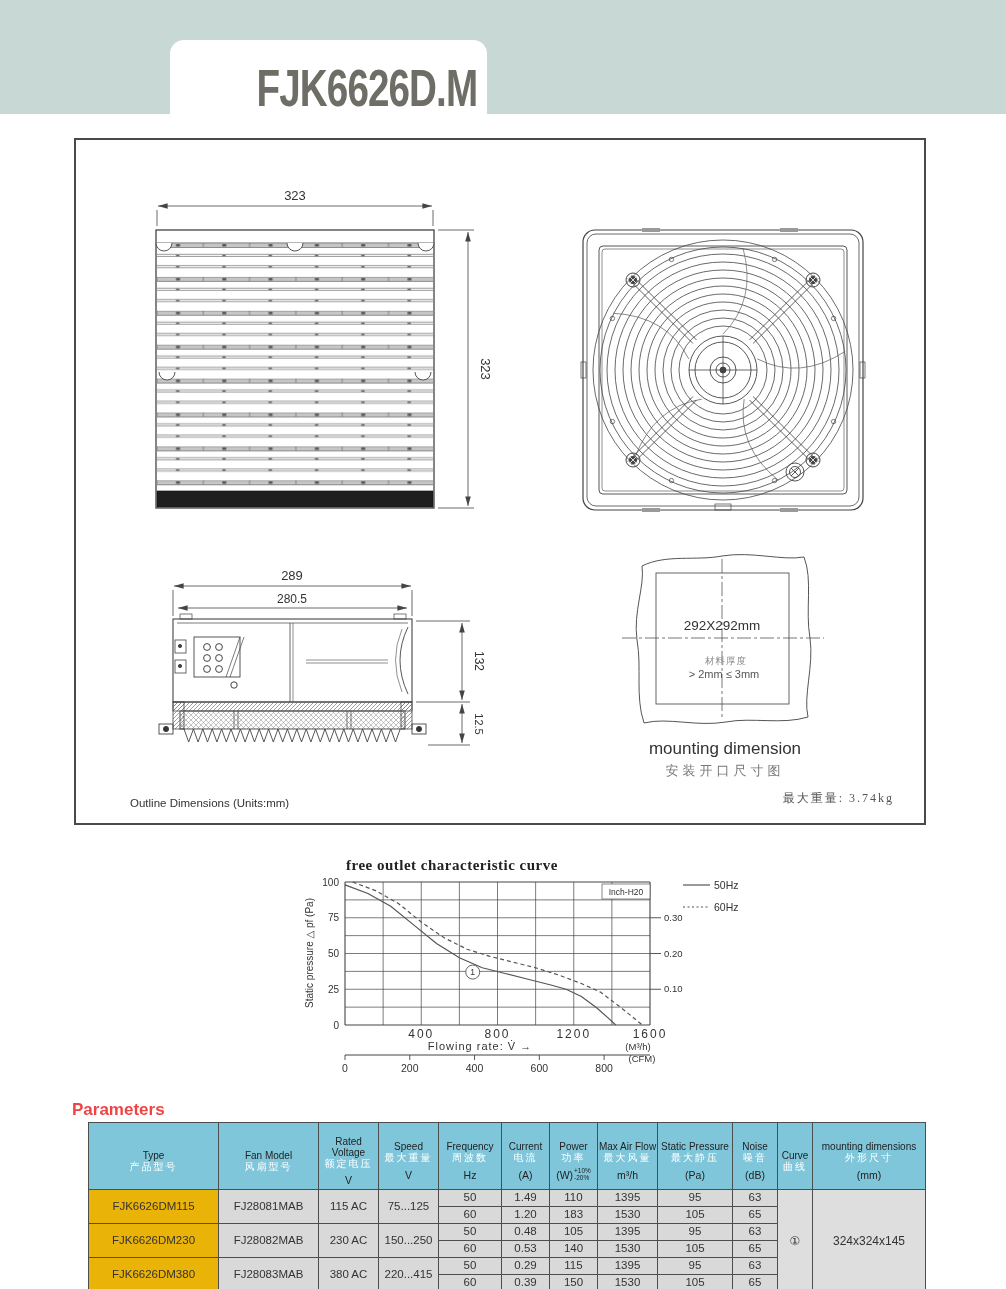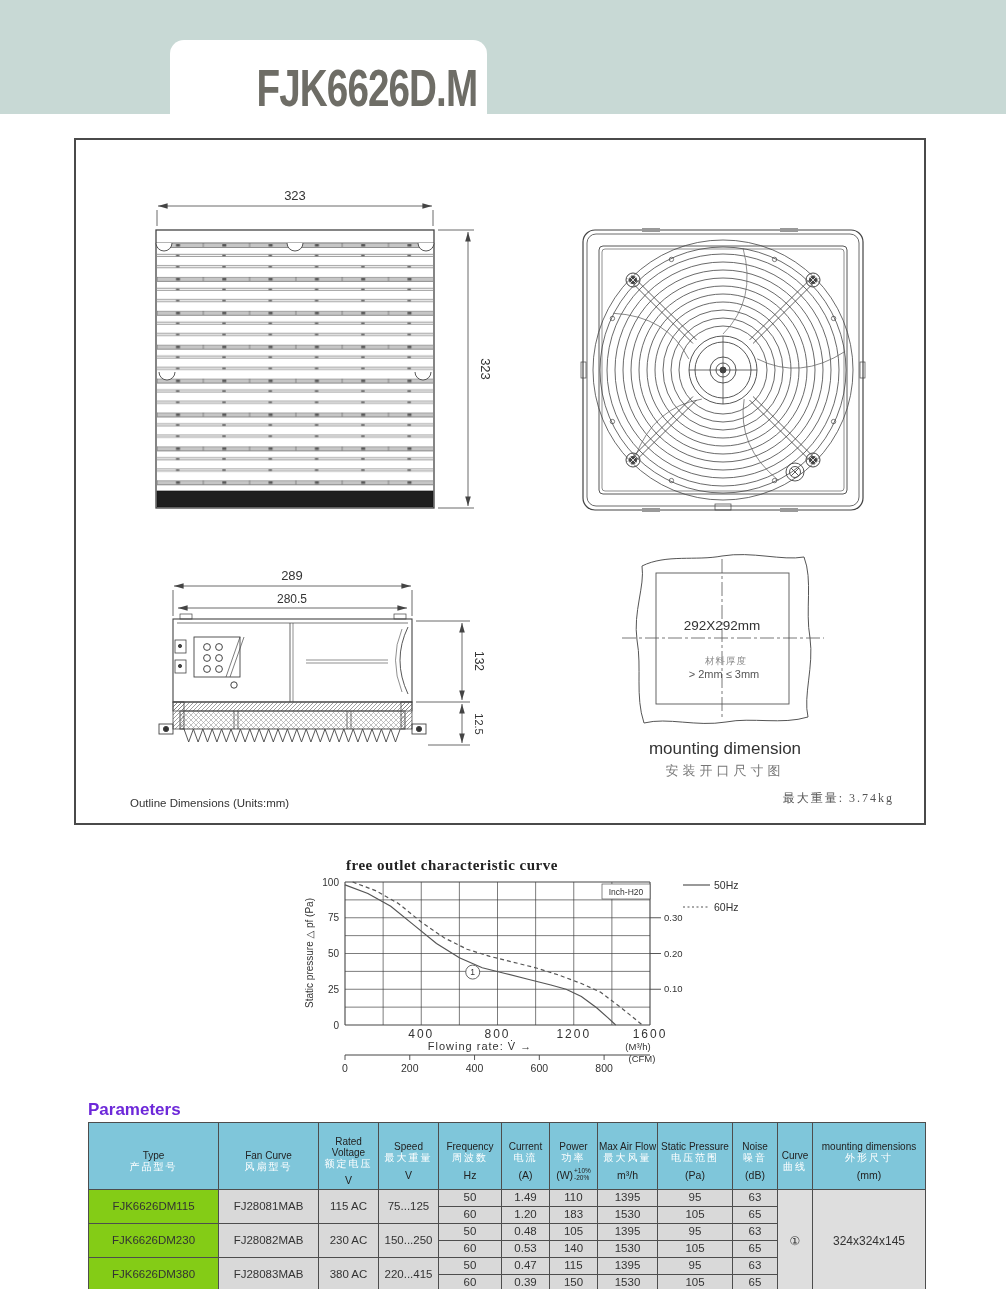--- a/index.html
+++ b/index.html
@@ -5,30 +5,30 @@
   html,body{margin:0;padding:0;background:#fff;}
   body{width:1006px;height:1289px;position:relative;font-family:"Liberation Sans",sans-serif;overflow:hidden;}
   .abs{position:absolute;}
   
   .top-band{left:0;top:0;width:1006px;height:114px;background:#c8d9d5;}
   .title-box{left:170px;top:0;width:317px;height:97px;background:#ffffff;border-radius:14px;display:flex;align-items:center;justify-content:flex-end;margin-top:40px;}
   .title-text{font-size:42px;font-weight:bold;color:#6e6d66;letter-spacing:-1px;transform:scale(0.92,1.22);white-space:nowrap;}
   
   .drawing-box{left:74px;top:138px;width:852px;height:687px;border:2px solid #4a4a4a;box-sizing:border-box;}
   
-  .params-title{left:88px;top:1100px;font-size:17px;font-weight:bold;color:#6d28d9;}
+  .params-title{left:72px;top:1100px;font-size:17px;font-weight:bold;color:#ef4444;}
   .params-table{position:absolute;left:88px;top:1122px;width:837px;border-collapse:collapse;table-layout:fixed;}
   .params-table th,.params-table td{border:1px solid #4d4d4d;text-align:center;vertical-align:middle;padding:0;overflow:hidden;}
   .params-table thead th{background:#7fc6da;height:66px;font-weight:normal;}
   .th-en{font-size:10px;color:#222;line-height:1.12;margin-top:12px;}
   .th-cn{font-size:10px;color:#fff;letter-spacing:2px;line-height:1.25;white-space:nowrap;}
   .th-unit{font-size:10.5px;color:#222;line-height:1.15;display:inline-block;}
   .tolstack{display:inline-flex;flex-direction:column;font-size:6.5px;color:#222;line-height:1;vertical-align:middle;margin-left:1px;text-align:left;}
   .params-table td{background:#d9d9d9;font-size:11.5px;color:#333;height:16px;line-height:1;}
-  .params-table td.type-cell{background:#84cc16;}
+  .params-table td.type-cell{background:#eab308;}
   .params-table td.span-cell{background:#dedede;font-size:12px;}
   svg text{font-family:"Liberation Sans",sans-serif;}
   .serif{font-family:"Liberation Serif",serif;}
 </style>
 </head>
 <body>
 
 <div class="abs top-band">
   <div class="abs title-box">
     <span class="title-text">FJK6626D.M</span>
@@ -344,37 +344,37 @@
       <col style="width:35px">
       <col style="width:113px">
   </colgroup>
   <thead>
     <tr>
       <th>
           <div class="th-en">Type</div>
           <div class="th-cn">产品型号</div>
         </th>
       <th>
-          <div class="th-en">Fan Curve</div>
+          <div class="th-en">Fan Model</div>
           <div class="th-cn">风扇型号</div>
         </th>
       <th><div class="th-en">Rated Voltage</div><div class="th-cn">额定电压</div><div class="th-unit">V</div></th>
       <th><div class="th-en">Speed</div><div class="th-cn">最大重量</div><div class="th-unit">V</div></th>
       <th><div class="th-en">Frequency</div><div class="th-cn">周波数</div><div class="th-unit">Hz</div></th>
       <th><div class="th-en">Current</div><div class="th-cn">电流</div><div class="th-unit">(A)</div></th>
       <th>
           <div class="th-en">Power</div>
           <div class="th-cn">功率</div>
           <div><span class="th-unit">(W)</span><span class="tolstack">
               <span>+10%</span>
               <span>-20%</span>
             </span></div>
         </th>
       <th><div class="th-en">Max Air Flow</div><div class="th-cn">最大风量</div><div class="th-unit">m³/h</div></th>
-      <th><div class="th-en">Static Pressure</div><div class="th-cn">电压范围</div><div class="th-unit">(Pa)</div></th>
+      <th><div class="th-en">Static Pressure</div><div class="th-cn">最大静压</div><div class="th-unit">(Pa)</div></th>
       <th><div class="th-en">Noise</div><div class="th-cn">噪音</div><div class="th-unit">(dB)</div></th>
       <th>
           <div class="th-en">Curve</div>
           <div class="th-cn">曲线</div>
         </th>
       <th><div class="th-en">mounting dimensions</div><div class="th-cn">外形尺寸</div><div class="th-unit">(mm)</div></th>
     </tr>
   </thead>
   <tbody>
     <tr>
@@ -418,21 +418,21 @@
       <td>1530</td>
       <td>105</td>
       <td>65</td>
     </tr>
     <tr>
       <td class="type-cell" rowspan="2">FJK6626DM380</td>
       <td rowspan="2">FJ28083MAB</td>
       <td rowspan="2">380 AC</td>
       <td rowspan="2">220...415</td>
       <td>50</td>
-      <td>0.47</td>
+      <td>0.29</td>
       <td>115</td>
       <td>1395</td>
       <td>95</td>
       <td>63</td>
     </tr>
     <tr>
       <td>60</td>
       <td>0.39</td>
       <td>150</td>
       <td>1530</td>

